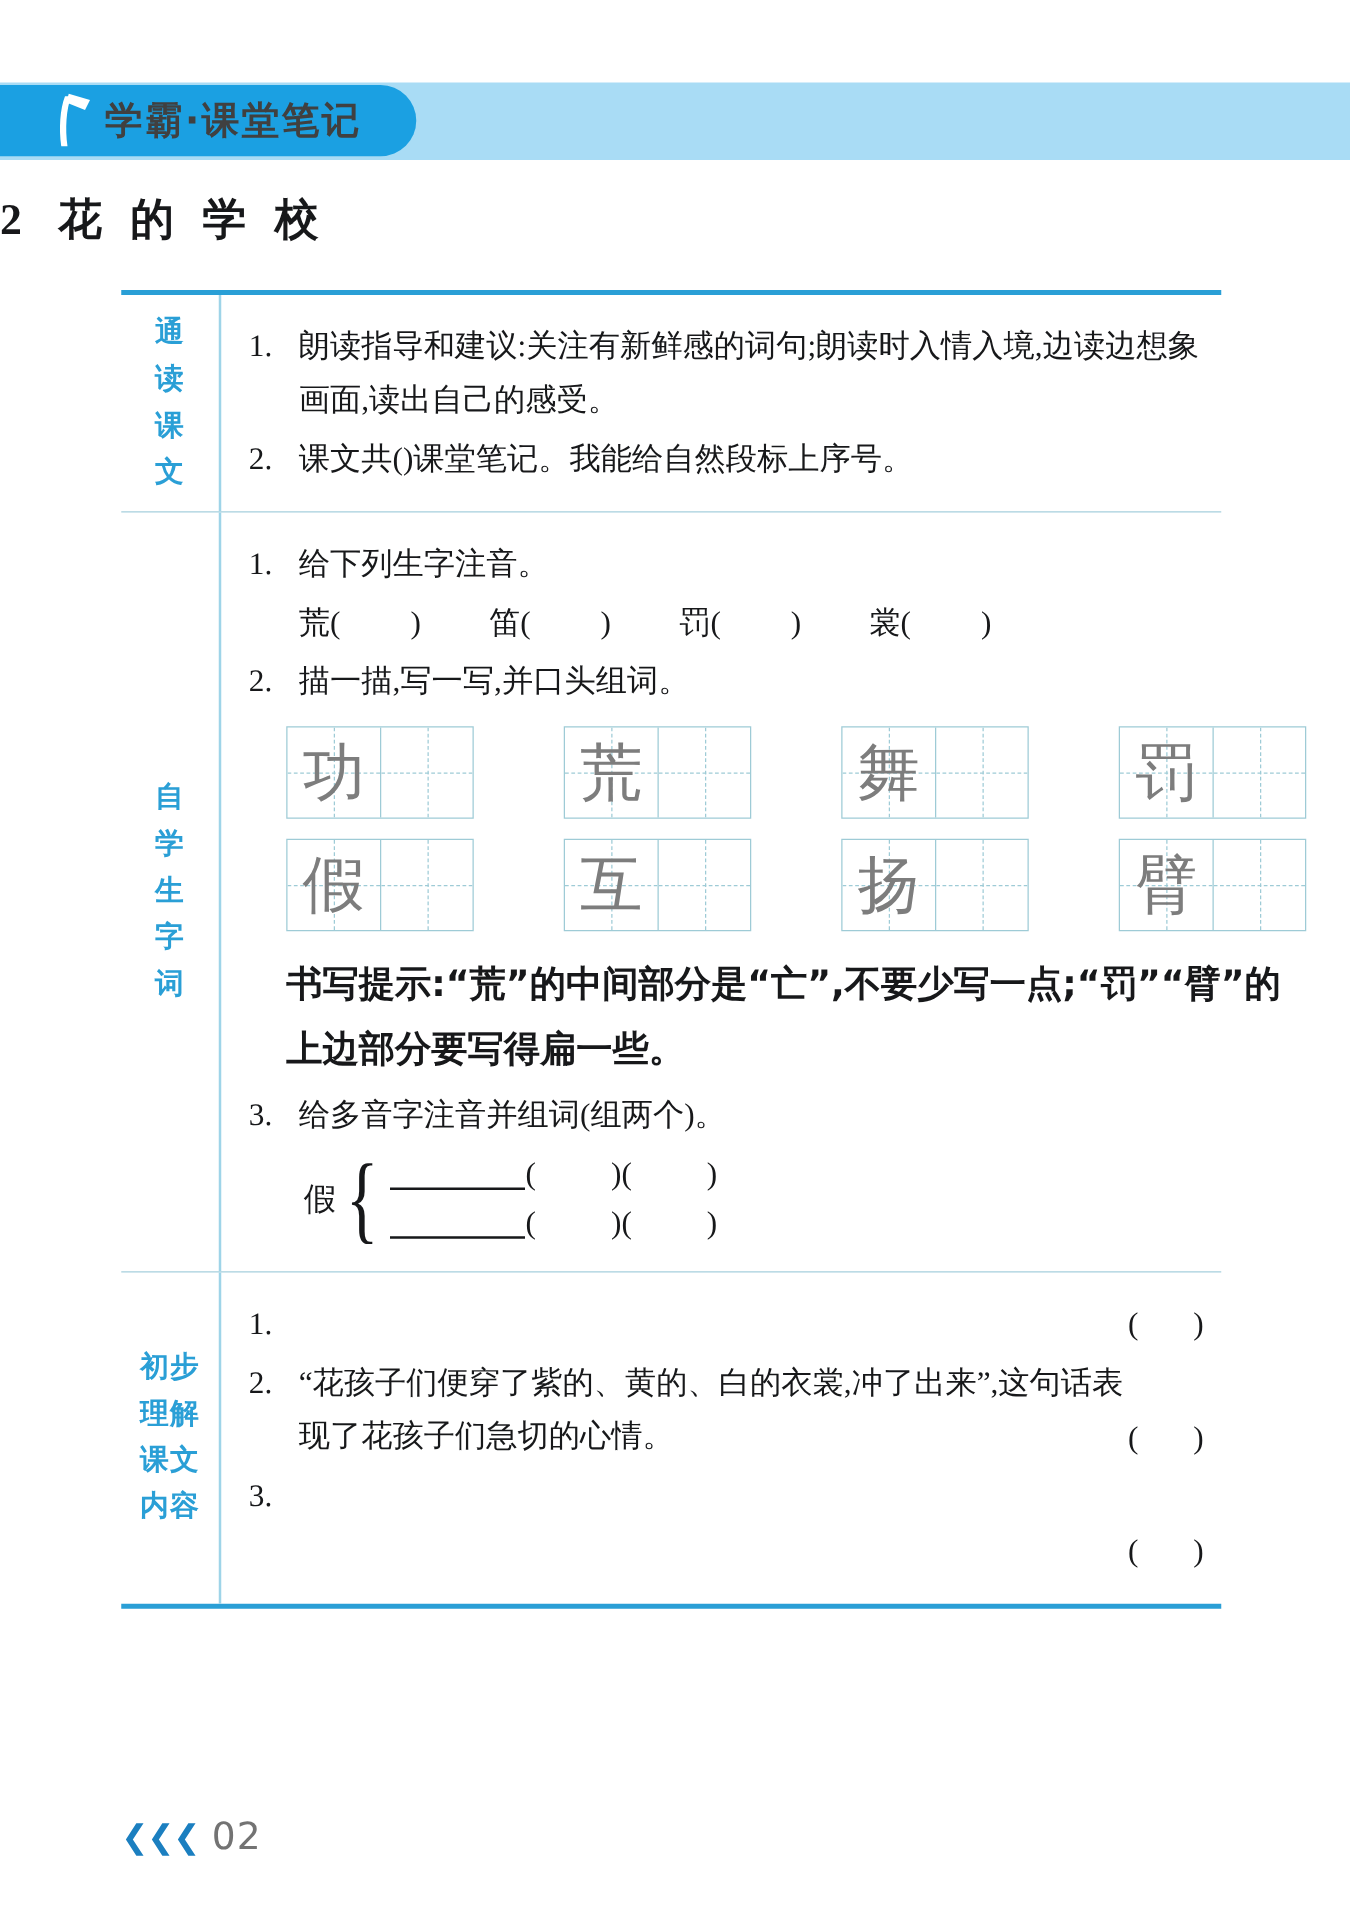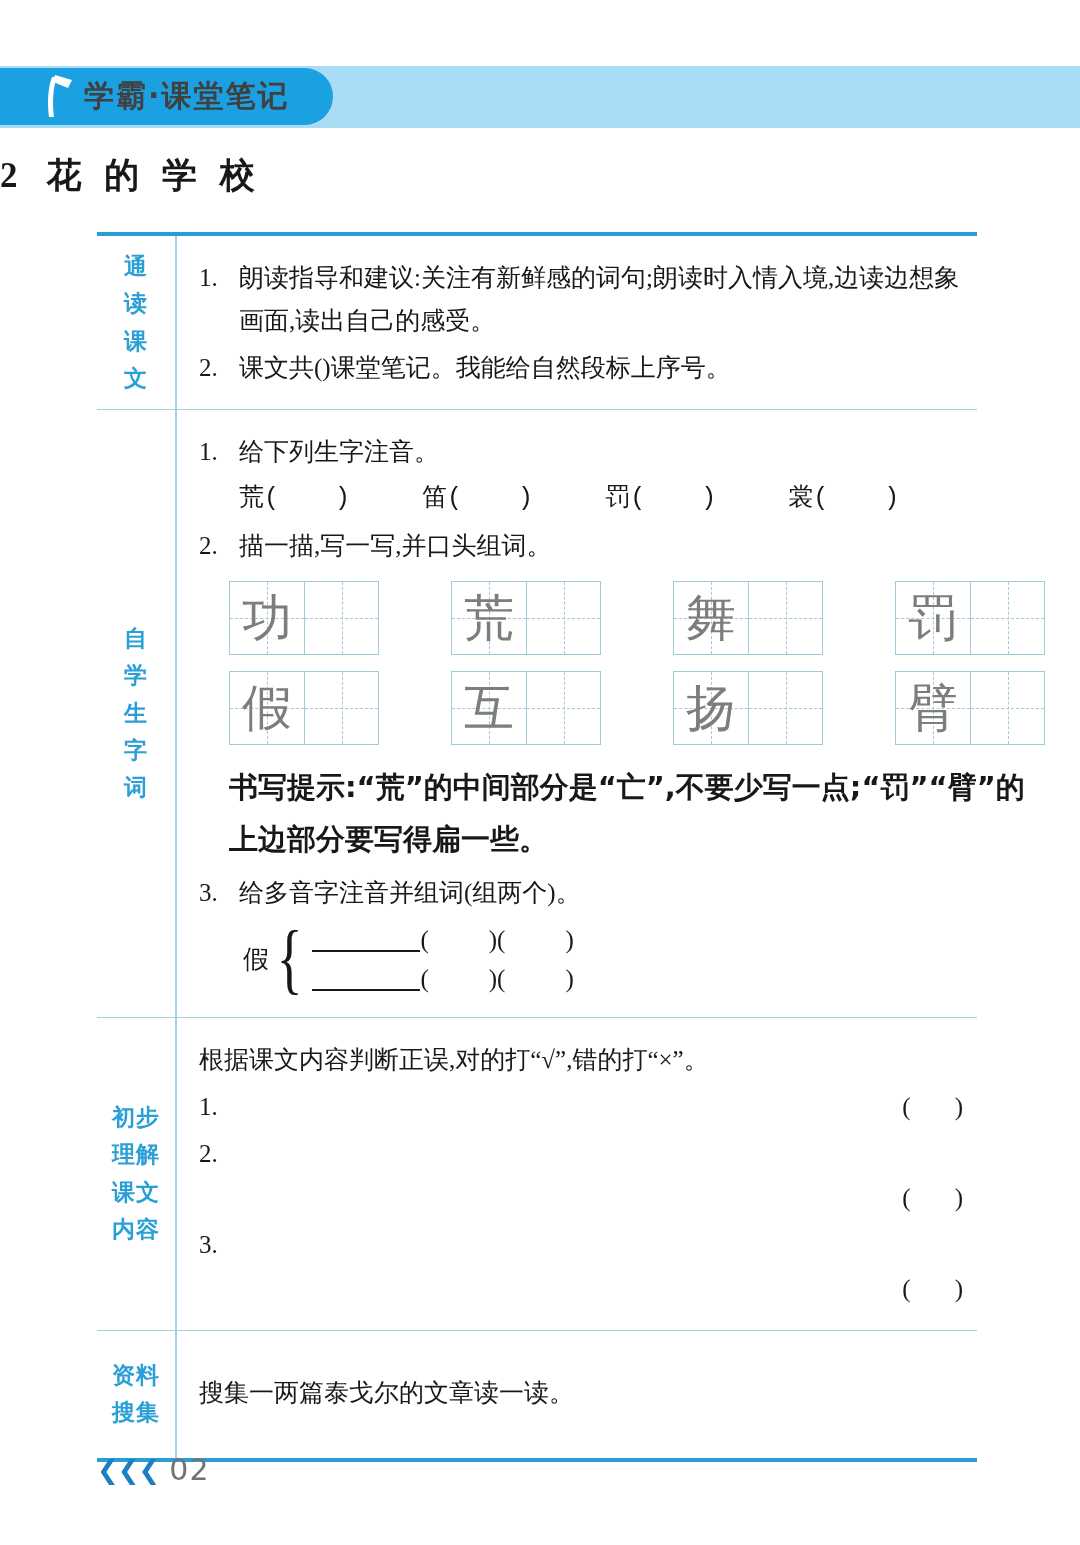--- a/index.html
+++ b/index.html
@@ -122,21 +122,21 @@
     width: 40px;
     min-width: 40px;
     font-family: "Liberation Serif", "DejaVu Serif", serif;
   }
   .item .body { flex: 1; }
   .plain {
     font-size: 25px;
     line-height: 1.72;
     margin: 4px 0;
   }
-  .indent { padding-left: 40px; font-family: Liberation Mono, monospace; }
+  .indent { padding-left: 40px; }
 
   .paren-blank { display: inline-block; }
   .paren-blank .gap { display: inline-block; width: 56px; }
 
   .tail-paren {
     float: right;
     letter-spacing: 0;
   }
   .tail-paren .gap { display: inline-block; width: 44px; }
 
@@ -417,49 +417,37 @@
   <div class="row">
     <div class="label-cell">
       <div class="label-stack">
         <div>初步</div>
         <div>理解</div>
         <div>课文</div>
         <div>内容</div>
       </div>
     </div>
     <div class="content-cell">
-      <div class="plain">根据课文内容判断正误,对的打“√”,错的打“×”。</div>
 
       <div class="item">
         <span class="num">1.</span>
         <span class="body"><span class="tail-paren">(<span class="gap"></span>)</span></span>
       </div>
 
       <div class="item">
         <span class="num">2.</span>
-        <span class="body"><span class="tail-paren" style="margin-top:44px">(<span class="gap"></span>)</span></span>
+        <span class="body"><span class="tail-paren" style="margin-top:44px">(<span class="gap"></span>)</span><span>“花孩子们便穿了紫的、黄的、白的衣裳,冲了出来”,这句话表现了花孩子们急切的心情。</span></span>
       </div>
 
       <div class="item">
         <span class="num">3.</span>
         <span class="body"><span class="tail-paren" style="margin-top:44px">(<span class="gap"></span>)</span></span>
       </div>
     </div>
   </div>
 
-  <div class="row">
-    <div class="label-cell">
-      <div class="label-stack">
-        <div>资料</div>
-        <div>搜集</div>
-      </div>
-    </div>
-    <div class="content-cell" style="padding-top:36px;padding-bottom:40px">
-      <div class="plain">搜集一两篇泰戈尔的文章读一读。</div>
-    </div>
-  </div>
 
 </div>
 
 <div class="footer">
   <span class="chevrons">❮❮❮</span>
   <span class="page-num">02</span>
 </div>
 
 </body></html>

